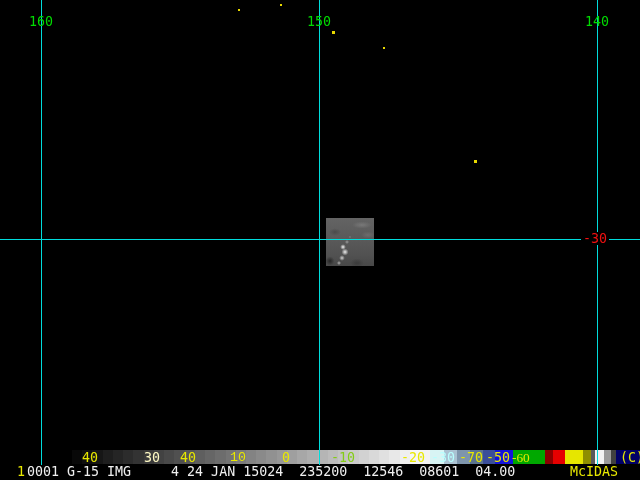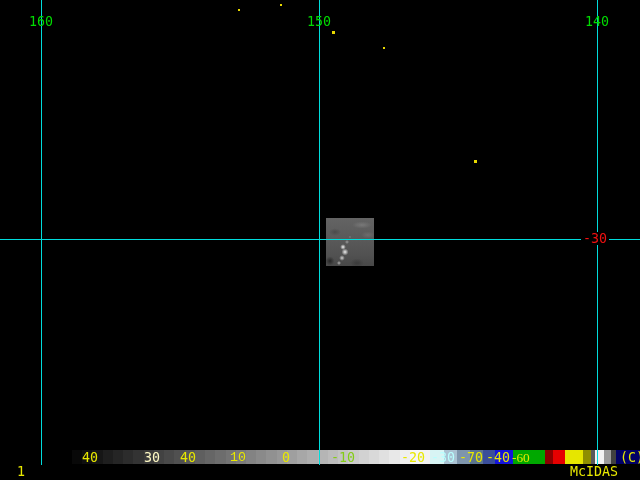--- a/index.html
+++ b/index.html
@@ -97,26 +97,27 @@
       <div class="cb-seg" style="left: 616px; width: 24px; height: 14px; background: rgb(0, 0, 102);"></div>
       <div class="cb-label" style="left: 82px; color: rgb(232, 232, 0);">40</div>
       <div class="cb-label" style="left: 144px; color: #fef9c3;">30</div>
       <div class="cb-label" style="left: 180px; color: rgb(232, 232, 0);">40</div>
       <div class="cb-label" style="left: 230px; color: rgb(232, 232, 0); font-family: Liberation Mono, monospace;">10</div>
       <div class="cb-label" style="left: 282px; color: rgb(232, 232, 0);">0</div>
       <div class="cb-label" style="left: 331px; color: #84cc16;">-10</div>
       <div class="cb-label" style="left: 401px; color: rgb(232, 232, 0);">-20</div>
       <div class="cb-label" style="left: 431px; color: rgb(184, 255, 255);">-30</div>
       <div class="cb-label" style="left: 459px; color: rgb(232, 232, 0);">-70</div>
-      <div class="cb-label" style="left: 486px; color: rgb(232, 232, 0);">-40</div>
+      <div class="cb-label" style="left: 486px; color: rgb(232, 232, 0);">-50</div>
       <div class="cb-label" style="left: 512px; color: rgb(232, 232, 0); font-family: Liberation Serif, serif;">-60</div>
       <div class="cb-label" style="left: 620px; color: rgb(232, 232, 0);">(C)</div>
     </div>
   <div class="statusbar" id="statusbar" style="top: 465px;">
     <span id="frameNum" style="left: 17px; color: rgb(232, 232, 0);">1</span>
+    <span id="statusText" style="left: 27px; color: rgb(240, 240, 240);">0001 G-15 IMG     4 24 JAN 15024  235200  12546  08601  04.00</span>
     <span id="brand" style="left: 570px; color: rgb(232, 232, 0);">McIDAS</span>
   </div>
 <div class="vline" style="left: 41px; height: 465px; background: rgb(0, 220, 220);"></div>
     <div class="lon-label" style="left: 29px; top: 15px; color: rgb(0, 220, 0);">160</div>
     <div class="vline" style="left: 319px; height: 465px; background: rgb(0, 220, 220);"></div>
     <div class="lon-label" style="left: 307px; top: 15px; color: rgb(0, 220, 0);">150</div>
     <div class="vline" style="left: 597px; height: 465px; background: rgb(0, 220, 220);"></div>
     <div class="lon-label" style="left: 585px; top: 15px; color: rgb(0, 220, 0);">140</div>
     <div class="hline" style="top: 239px; background: rgb(0, 220, 220);"></div>
     <div class="lat-label" style="left: 581px; top: 232px; color: rgb(240, 16, 16);">-30</div>

